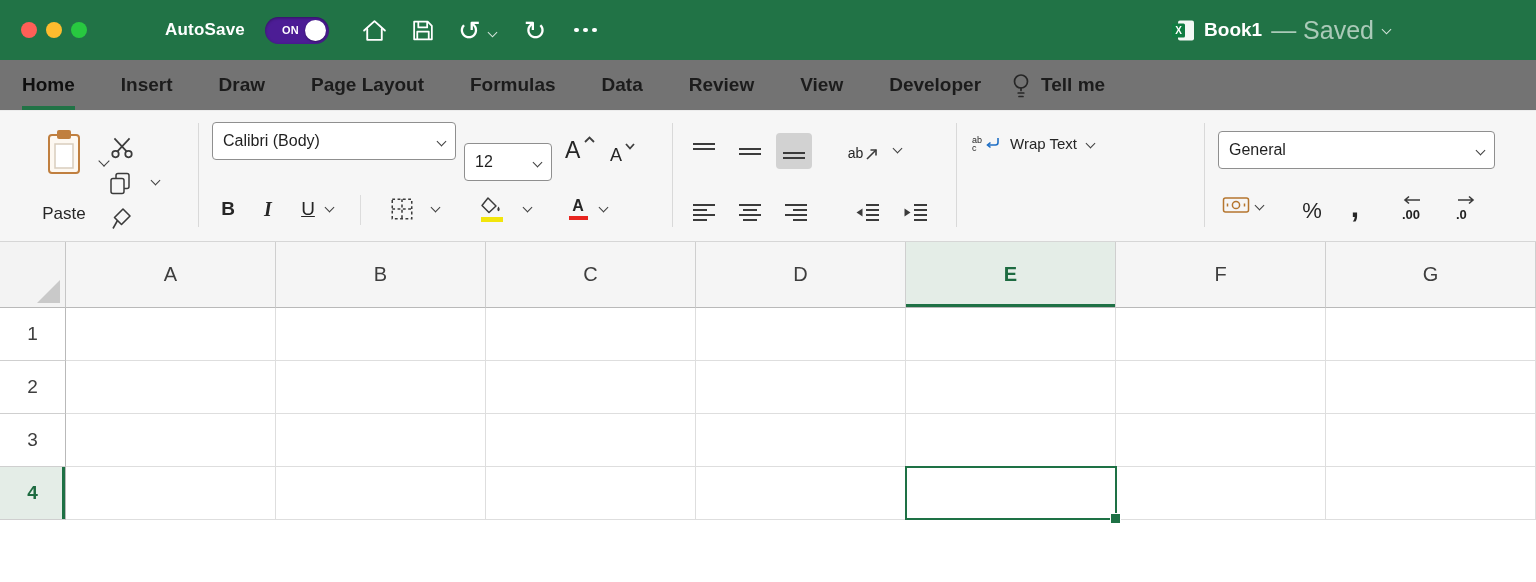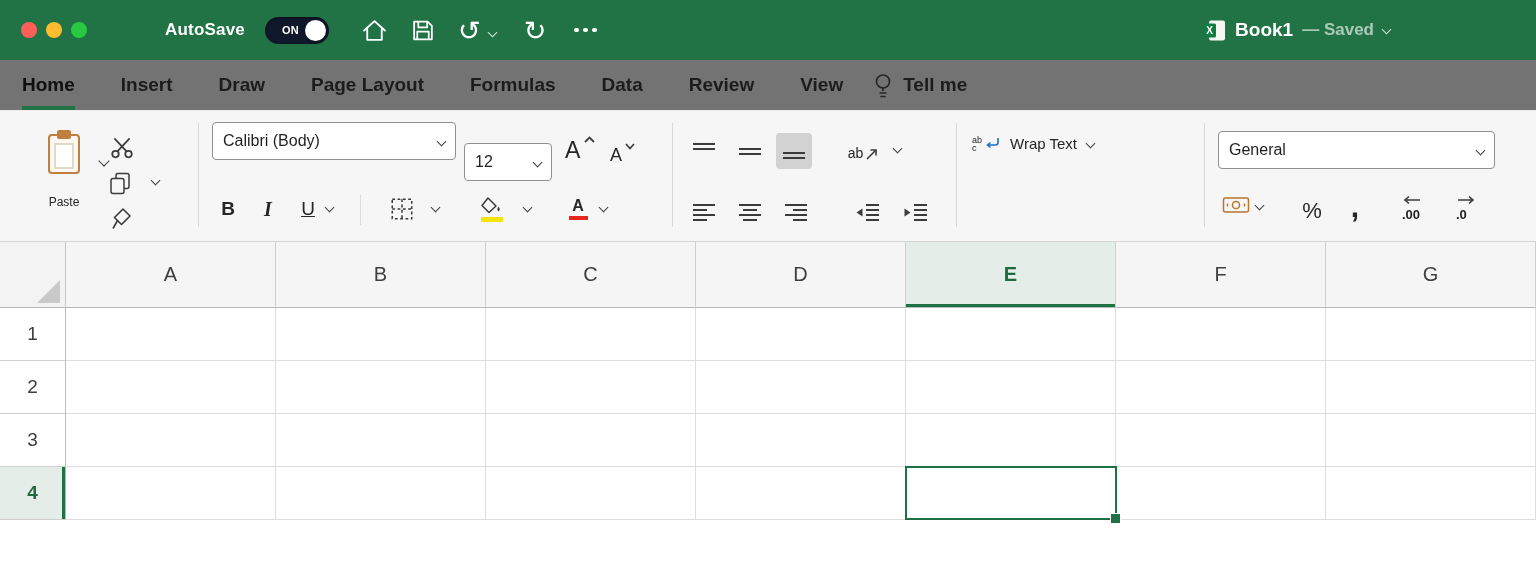--- a/index.html
+++ b/index.html
@@ -9,33 +9,33 @@
     -webkit-font-smoothing:antialiased;
   }
   .app{width:1536px;height:582px;position:relative;}
 
   
   .titlebar{height:60px;background:#217346;display:flex;align-items:center;}
   .traffic{display:flex;gap:9px;margin-left:21px;}
   .tl{width:16px;height:16px;border-radius:50%;display:block;}
   .tl.red{background:#FF5F57}.tl.yellow{background:#FEBC2E}.tl.green{background:#28C840}
   .autosave{color:#fff;font-size:17px;font-weight:700;margin-left:78px;letter-spacing:.2px;}
-  .toggle{margin-left:20px;width:64px;height:27px;border-radius:14px;background:#0f172a;
+  .toggle{margin-left:20px;width:64px;height:27px;border-radius:14px;background:#4c1d95;
     border:none;position:relative;display:flex;align-items:center;
     box-shadow:inset 0 1px 3px rgba(0,0,0,.35);}
   .toggle-state{color:#fff;font-size:11px;font-weight:700;margin-left:11px;letter-spacing:.3px;}
   .knob{position:absolute;right:3px;top:3px;width:21px;height:21px;border-radius:50%;background:#fff;
     box-shadow:0 1px 2px rgba(0,0,0,.35);}
   .tb-ic{display:inline-flex;align-items:center;justify-content:center;}
   .glyph{font-family:"DejaVu Sans",sans-serif;color:#fff;font-size:27px;line-height:1;}
   .dots{display:flex;gap:4.5px;align-items:center;}
   .dots i{width:4.5px;height:4.5px;border-radius:50%;background:#fff;display:block;}
   .doc{margin-left:auto;margin-right:146px;display:flex;align-items:center;gap:9px;}
   .doc-title{color:#fff;font-size:19px;font-weight:700;}
-  .doc-status{color:rgba(255,255,255,.62);font-size:17px;font-weight:700;}
+  .doc-status{color:rgba(255,255,255,.62);font-size:25px;font-weight:400;}
   .chev{display:inline-block;width:7px;height:7px;border-right:1.7px solid #3f3f3f;
     border-bottom:1.7px solid #3f3f3f;transform:rotate(45deg);}
   .chev.sm{width:6px;height:6px;}
   .chev.white{border-color:rgba(255,255,255,.8);}
 
   
   .tabbar{height:50px;background:#737373;display:flex;align-items:stretch;}
   .tabs-list{display:flex;gap:46px;padding-left:22px;}
   .tab{display:flex;align-items:center;font-size:19px;color:#1c1c1c;font-weight:600;
     border-bottom:4px solid transparent;padding-top:3px;box-sizing:border-box;white-space:nowrap;}
@@ -49,21 +49,21 @@
   .sep{position:absolute;top:12px;height:104px;width:1px;background:#d9d9d9;}
   .minisep{position:absolute;width:1px;height:30px;background:#dcdcdc;}
   .abtn{position:absolute;width:36px;height:36px;display:flex;align-items:center;
     justify-content:center;}
   .abtn.selbg{background:#d2d2d2;border-radius:4px;}
   .bl{font-size:19px;color:#262626;}
   .bl.bold{font-weight:700;}
   .bl.italic{font-family:"Liberation Serif",serif;font-style:italic;font-weight:600;font-size:20px;}
   .bl.under{text-decoration:underline;}
   .paste-big{position:absolute;width:76px;text-align:center;}
-  .paste-label{font-size:12px;color:#262626;margin-top:14px;}
+  .paste-label{font-size:17px;color:#262626;margin-top:23px;}
   .combo{position:absolute;background:#fff;border:1px solid #8f8f8f;border-radius:4px;
     display:flex;align-items:center;font-size:16px;color:#1f1f1f;padding:0 10px;
     box-sizing:border-box;height:38px;}
   .combo-text{flex:1;white-space:nowrap;overflow:hidden;}
   .stackicon{display:flex;flex-direction:column;align-items:center;}
   .swatch{display:block;width:22px;height:4.5px;margin-top:2px;}
   .flexbtn{position:absolute;display:flex;align-items:center;}
   .riblabel{font-size:15px;color:#262626;white-space:nowrap;}
   .wrapletters{font-size:9px;line-height:8px;color:#262626;text-align:left;}
   .pct{font-size:22px;color:#262626;font-weight:500;}
@@ -166,20 +166,21 @@
   <nav class="tabbar">
     <div class="tabs-list" id="tabbar-tabs">
         <div class="tab active">Home</div>
         <div class="tab">Insert</div>
         <div class="tab">Draw</div>
         <div class="tab">Page Layout</div>
         <div class="tab">Formulas</div>
         <div class="tab">Data</div>
         <div class="tab">Review</div>
         <div class="tab">View</div>
+        <div class="tab">Developer</div>
       </div>
     <div class="tellme">
       <span class="tb-ic">
         <svg width="20" height="27" viewBox="0 0 20 27" fill="none" stroke="#262626" stroke-width="1.7" stroke-linecap="round">
           <circle cx="10" cy="9.5" r="6.5"></circle>
             <path d="M10 16 v2.5"></path>
             <path d="M7.2 21 h5.6"></path>
             <path d="M8 24.5 h4"></path>
         </svg>
       </span>

